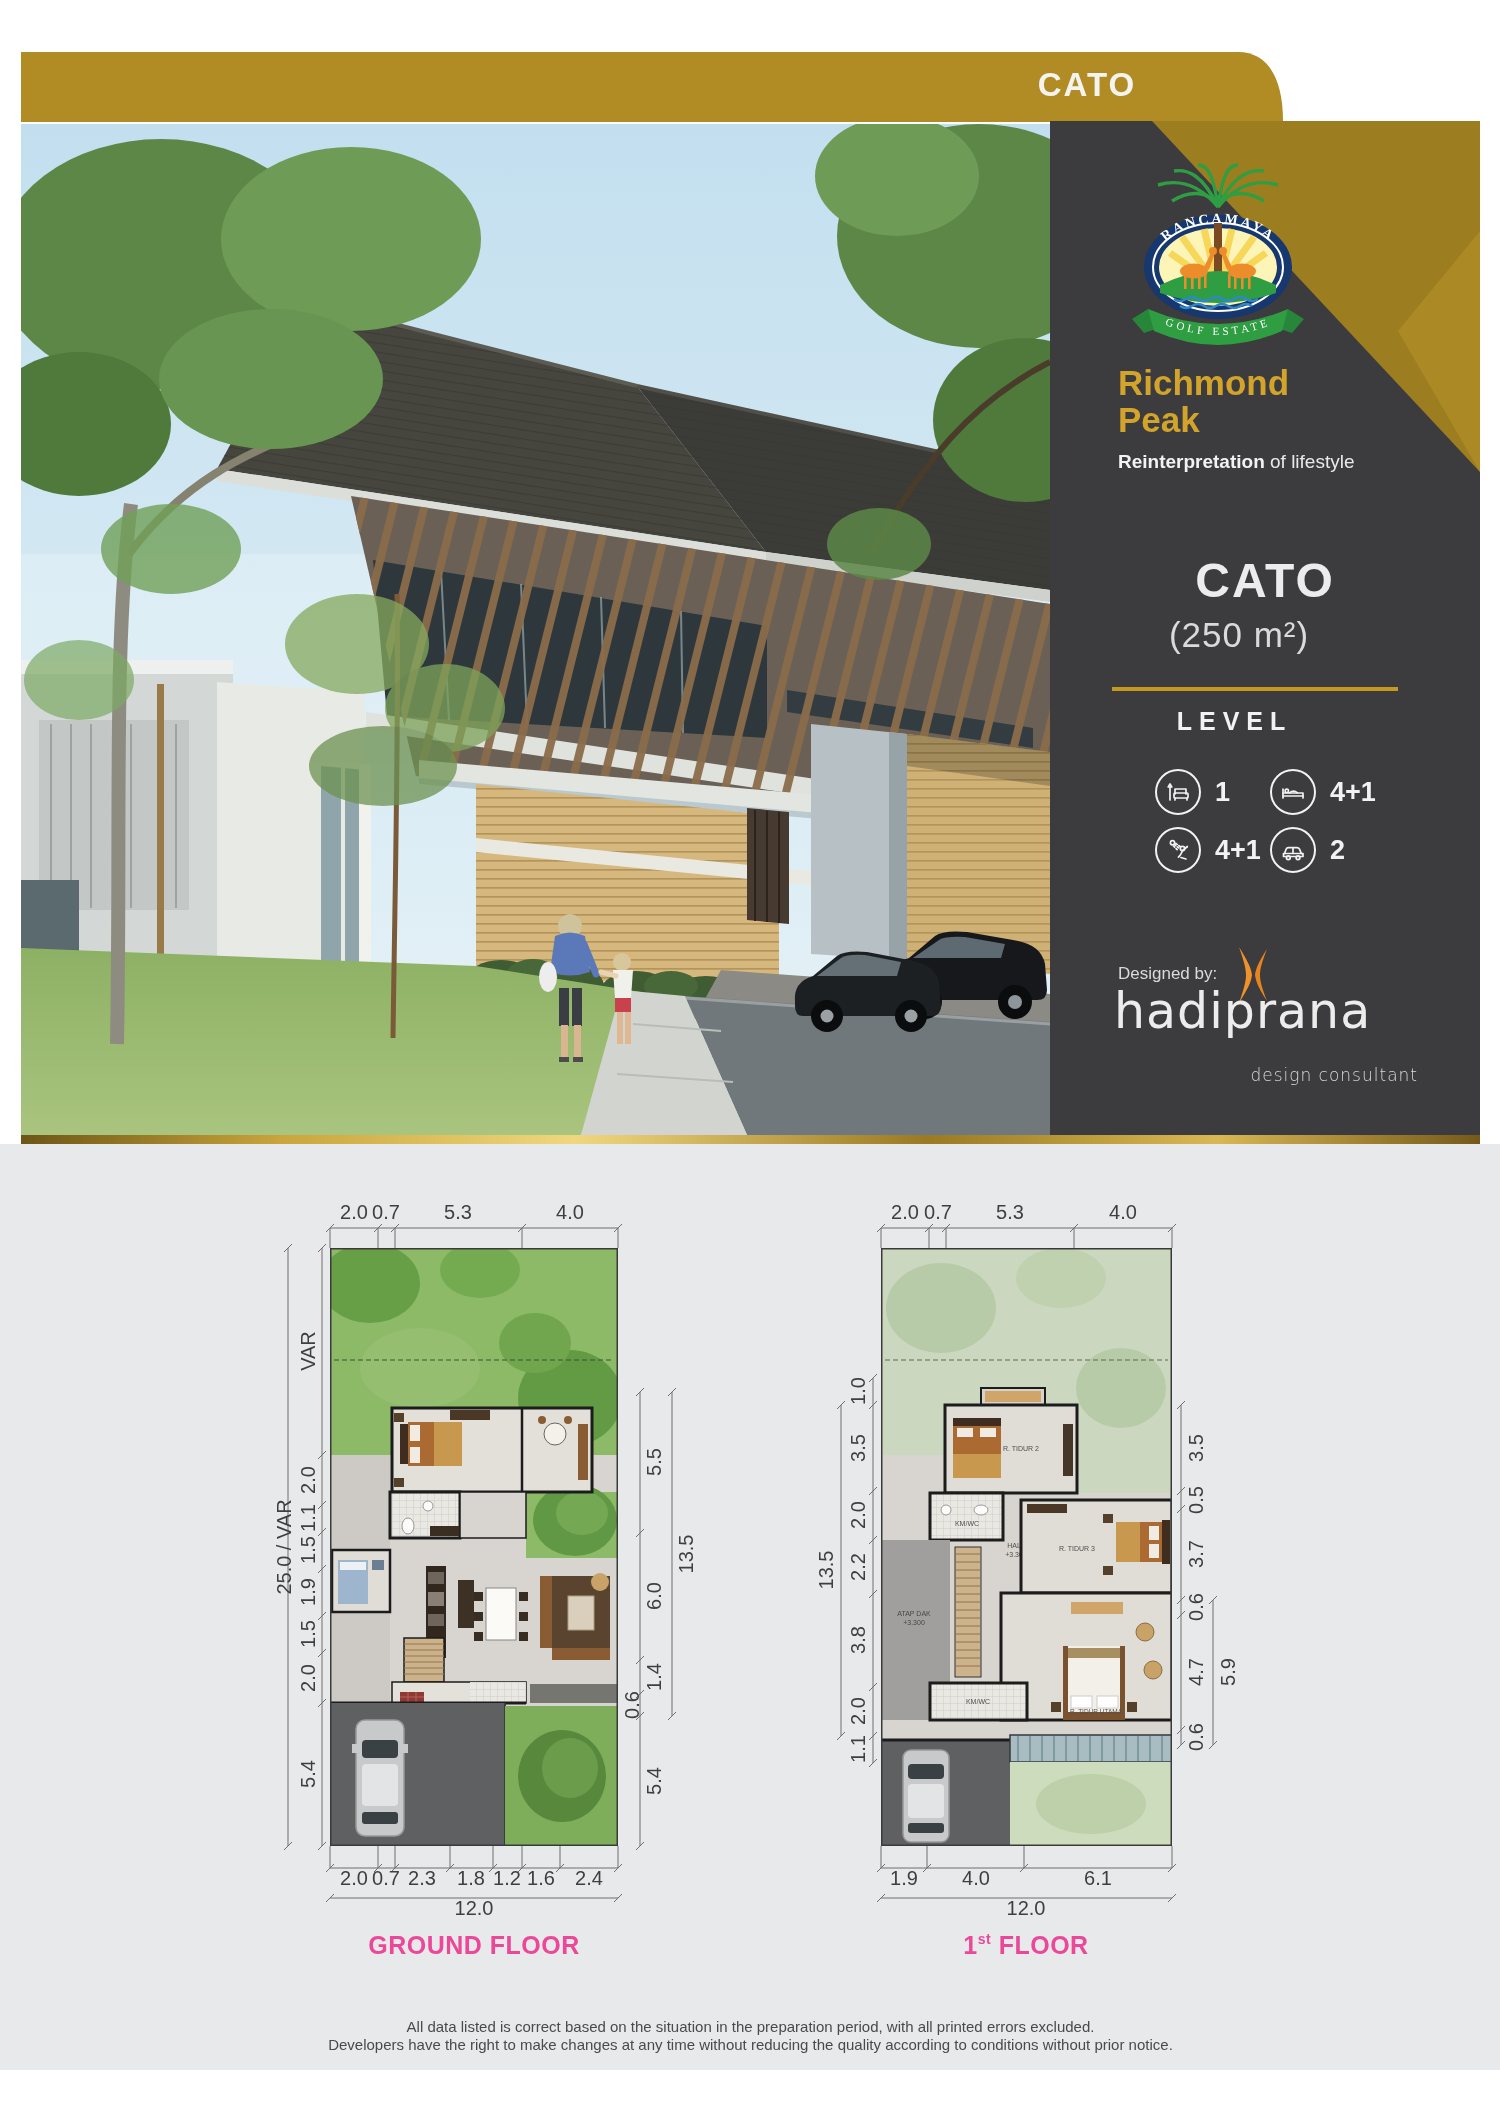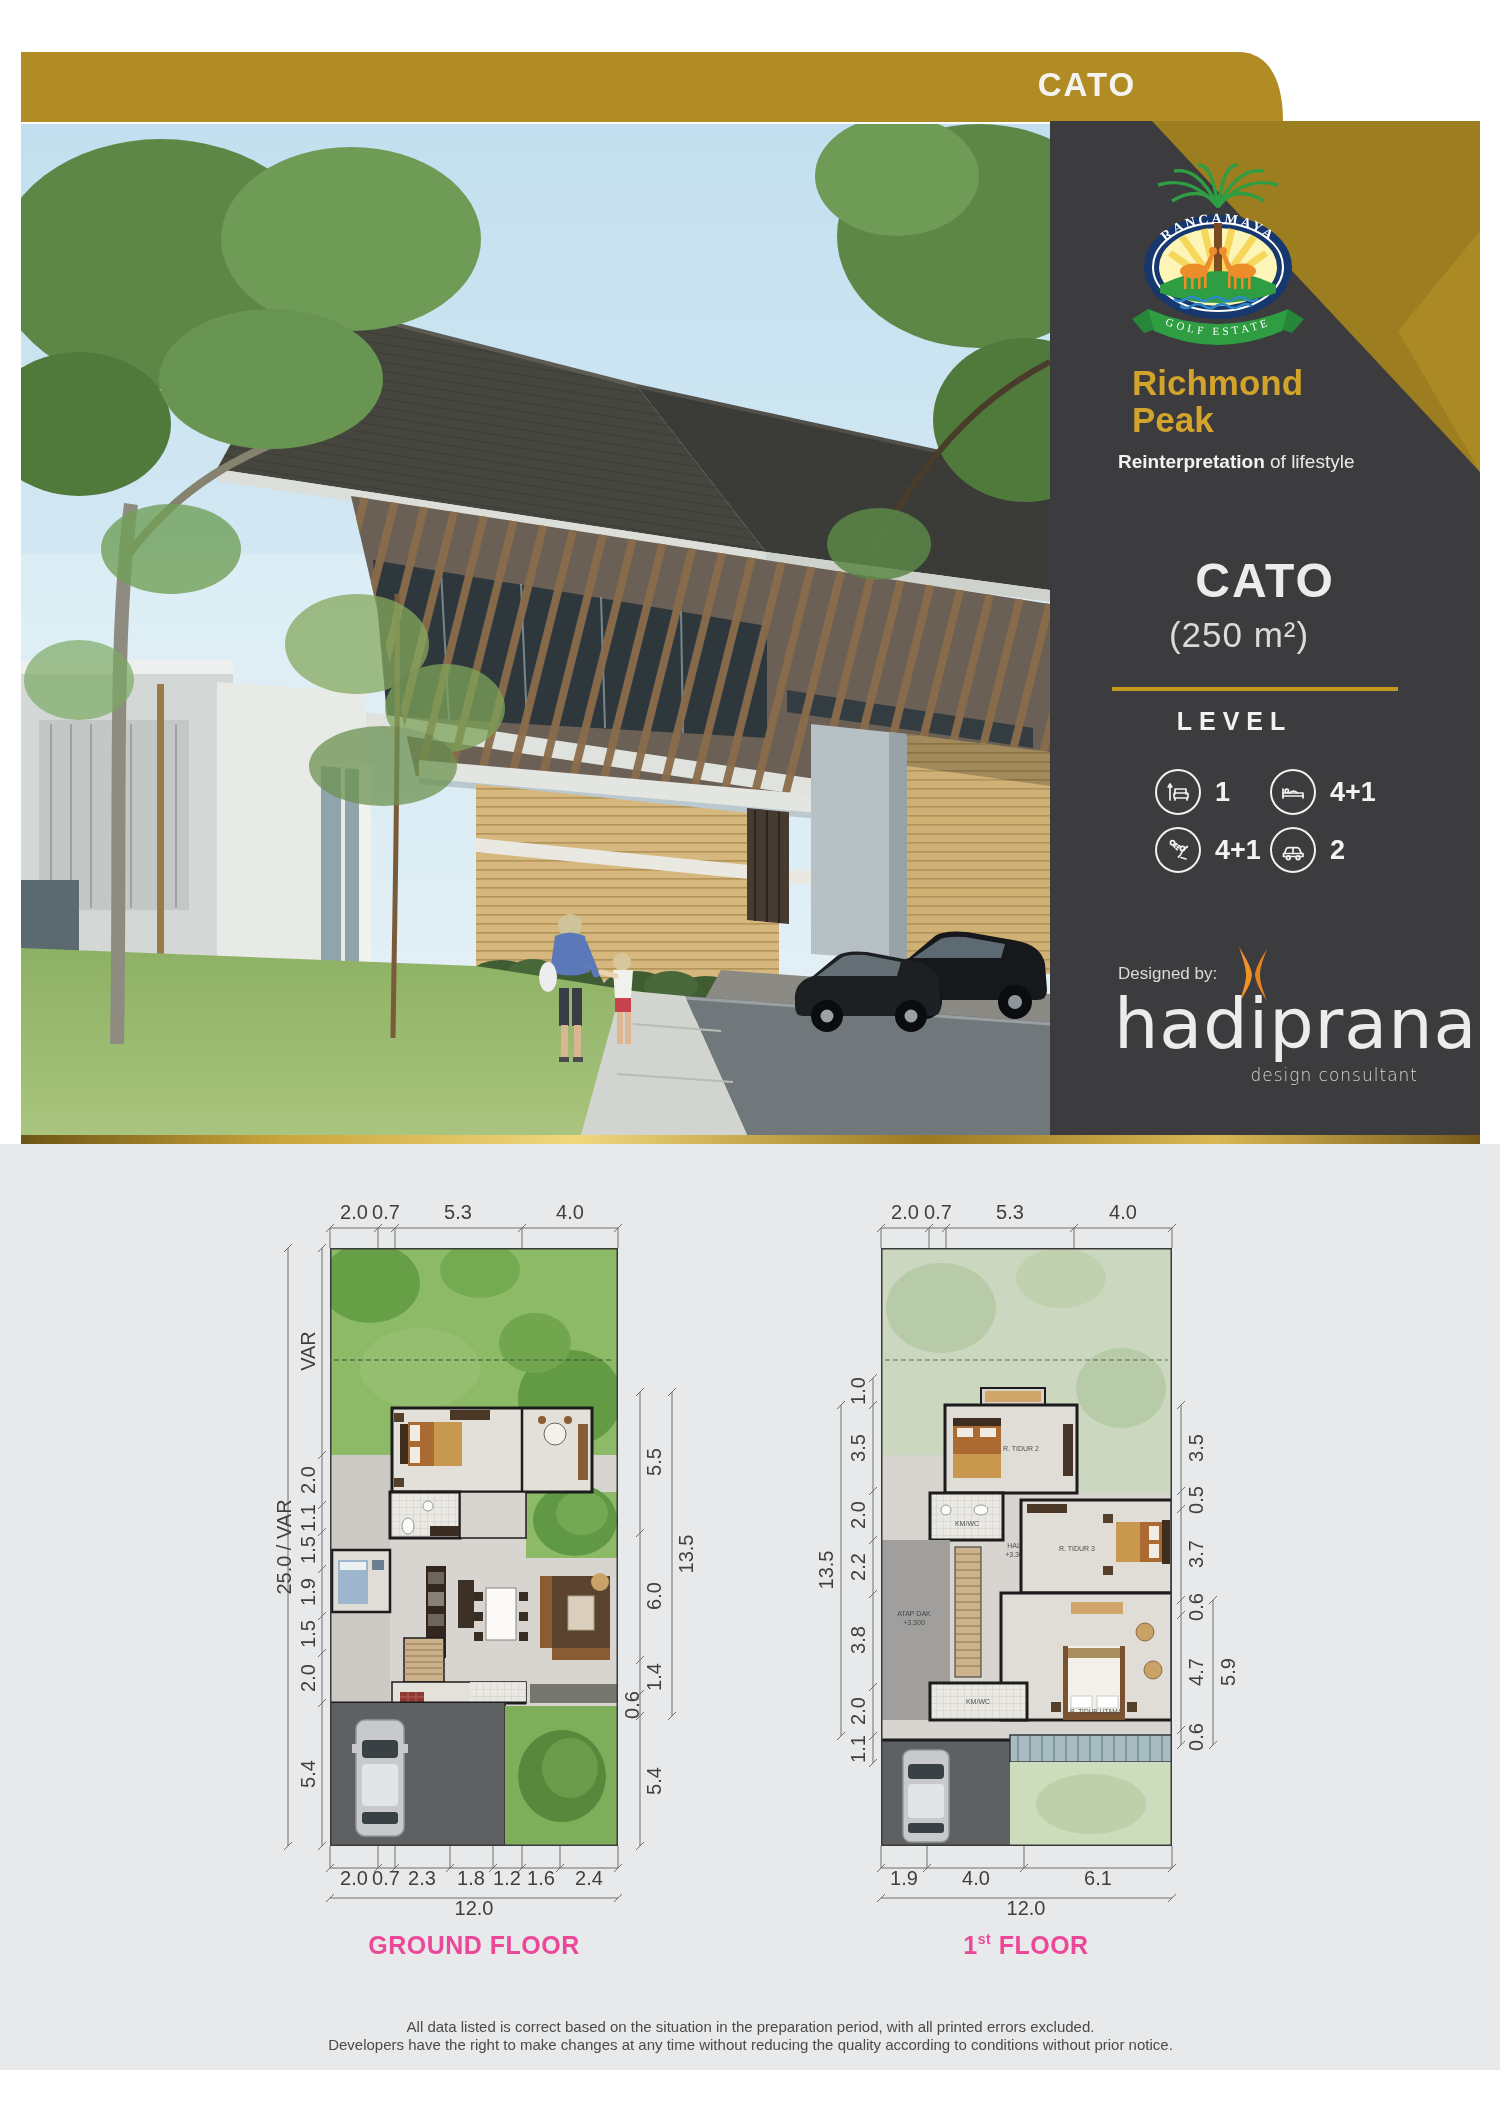--- a/index.html
+++ b/index.html
@@ -3,39 +3,39 @@
 <meta charset="utf-8">
 <style>
   html,body{margin:0;padding:0;background:#fff;}
   body{width:1500px;height:2123px;position:relative;font-family:"Liberation Sans",sans-serif;}
   .abs{position:absolute;}
   
   #banner-text{position:absolute;left:1035px;top:66px;width:104px;text-align:center;
     font-size:33px;font-weight:bold;letter-spacing:2px;color:#f4f3f0;}
   
   #panel{position:absolute;left:1050px;top:121px;width:430px;height:1014px;background:#3c3b3d;overflow:hidden;}
-  .brand-title{position:absolute;left:68px;top:243px;font-size:35px;line-height:37px;font-weight:bold;color:#d2a42b;margin-left:14px;}
+  .brand-title{position:absolute;left:68px;top:243px;font-size:35px;line-height:37px;font-weight:bold;color:#d2a42b;}
   .brand-tagline{position:absolute;left:68px;top:330px;font-size:19px;color:#f2f2f2;}
   .brand-tagline b{font-weight:bold;}
   .brand-tagline .lite{font-weight:normal;color:#e9e9e9;}
   #unit-name{position:absolute;left:0;top:432px;width:430px;text-align:center;
     font-size:48px;font-weight:bold;letter-spacing:2px;color:#ececec;}
   #unit-area{position:absolute;left:0;top:494px;width:378px;text-align:center;
     font-size:35px;color:#dadada;letter-spacing:1px;}
   #gold-rule{position:absolute;left:62px;top:566px;width:286px;height:4px;background:#c5981f;}
   #level-heading{position:absolute;left:0;top:586px;width:369px;text-align:center;
     font-size:25px;font-weight:bold;letter-spacing:7px;color:#f2f2f2;}
   .lvl-cell{position:absolute;display:flex;align-items:center;gap:14px;}
   .lvl-circle{width:42px;height:42px;border:2.5px solid #f2f2f2;border-radius:50%;
     display:flex;align-items:center;justify-content:center;flex:0 0 auto;}
   .lvl-circle svg{stroke:#f2f2f2;fill:none;stroke-width:1.7;stroke-linecap:round;stroke-linejoin:round;}
   .lvl-val{font-size:27px;font-weight:bold;color:#f2f2f2;}
   #designed-label{position:absolute;left:68px;top:843px;font-size:17px;color:#dadada;}
   #firm-name{position:absolute;left:64px;top:862px;width:310px;font-family:"DejaVu Sans",sans-serif;
-    font-size:70px;font-weight:normal;color:#ececec;letter-spacing:1px;}
+    font-size:49px;font-weight:normal;color:#ececec;letter-spacing:1px;}
   #firm-sub{position:absolute;left:64px;top:944px;width:304px;text-align:right;
     font-family:"DejaVu Sans",sans-serif;font-size:17px;font-weight:300;letter-spacing:1px;color:#d9d9d9;}
   
   #gold-strip{position:absolute;left:21px;top:1135px;width:1459px;height:9px;
     background:linear-gradient(90deg,#6d5515 0%,#caa63c 18%,#f0d77e 38%,#9a7a22 62%,#d9b754 82%,#75591a 100%);}
   
   #plans-bg{position:absolute;left:0;top:1144px;width:1500px;height:926px;background:#e8e9ea;}
   .dim{position:absolute;transform:translate(-50%,-50%);font-size:20px;color:#3f3f3f;white-space:nowrap;}
   .dim.v{transform:translate(-50%,-50%) rotate(-90deg);}
   .plan-title{position:absolute;transform:translate(-50%,-50%);font-size:25px;font-weight:bold;

